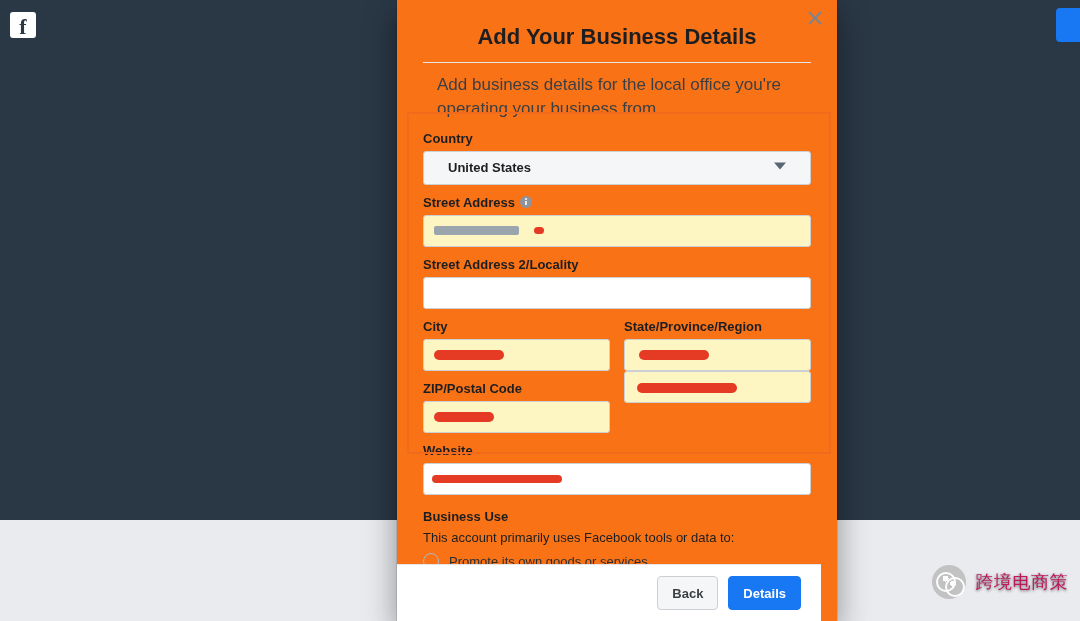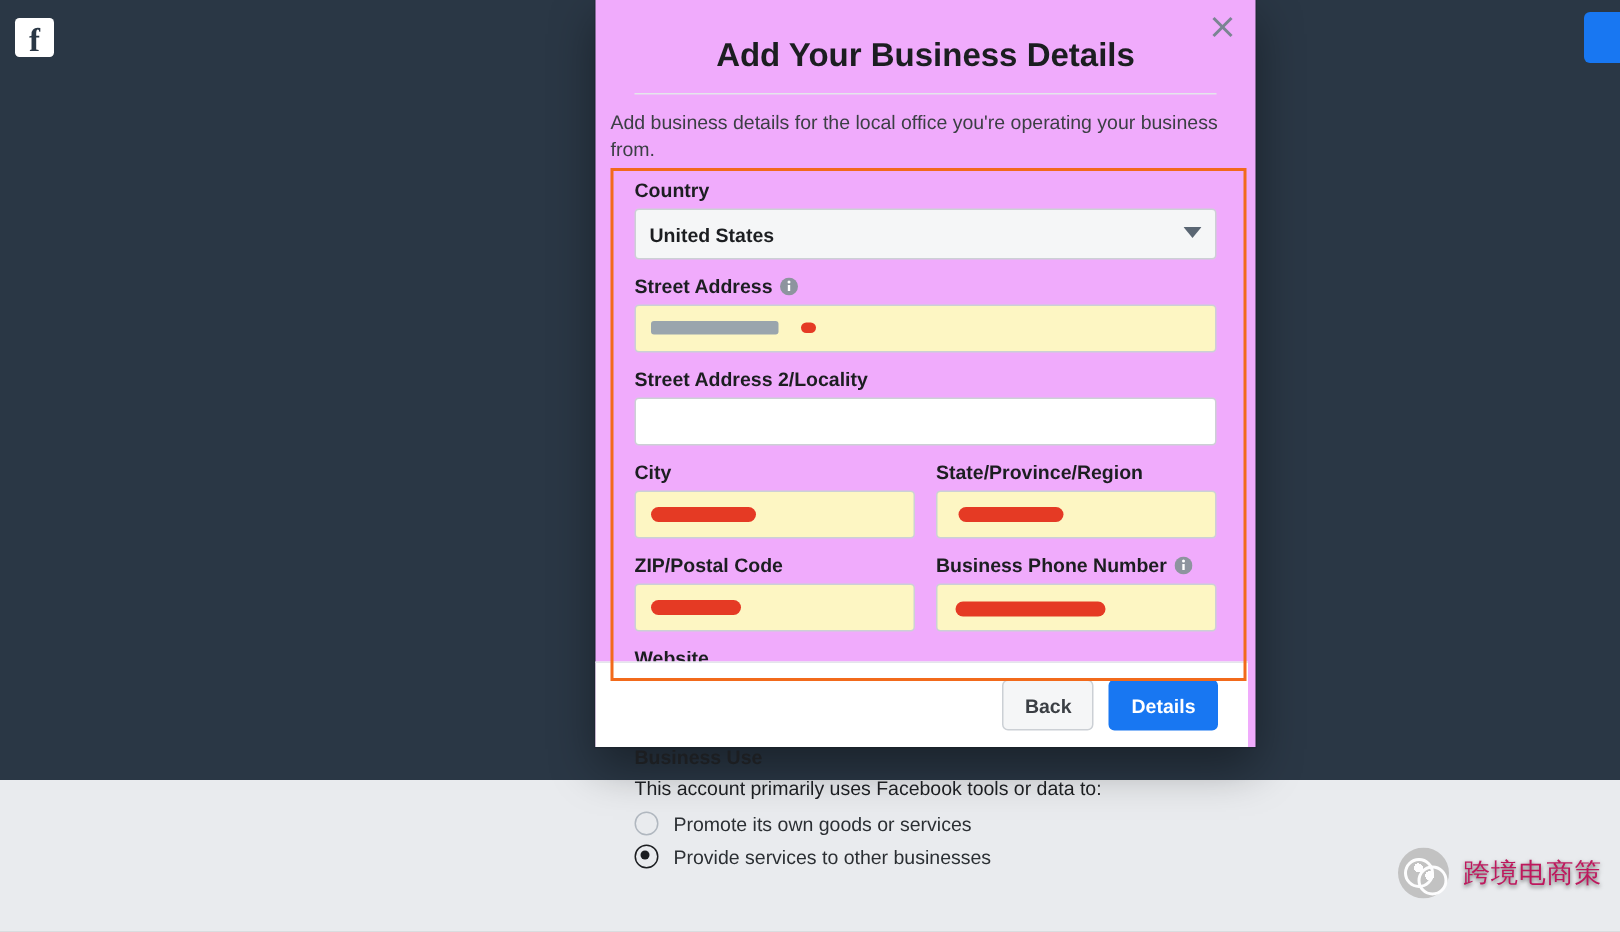--- a/index.html
+++ b/index.html
@@ -4,54 +4,54 @@
 <style>
   html,body{margin:0;padding:0;width:1080px;height:621px;font-family:Helvetica,Arial,sans-serif;overflow:hidden;background:#fff}
   .bg{position:absolute;inset:0}
   .bg-top{position:absolute;left:0;right:0;top:0;height:520px;background:#2a3745}
   .bg-bot{position:absolute;left:0;right:0;top:520px;height:101px;background:#e9ebee}
   .topbar{position:absolute;left:10px;top:12px;display:flex;align-items:center;gap:10px;color:#e8edf4}
   .fb-logo{width:26px;height:26px;background:#fff;color:#2a3745;border-radius:3px;display:flex;align-items:flex-end;justify-content:center;font-family:Georgia,serif;font-weight:bold;font-size:22px;line-height:22px}
   .bm{font-size:22px;font-weight:400;letter-spacing:.2px;color:#dfe6ee}
   .right-btn{position:absolute;right:0;top:8px;width:24px;height:34px;background:#1877f2;border-top-left-radius:4px;border-bottom-left-radius:4px}
 
-  .modal{position:absolute;left:397px;top:0;width:440px;height:498px;background:#f0abfc;box-shadow:0 0 0 1px rgba(0,0,0,.1),0 12px 30px rgba(0,0,0,.4)}
+  .modal{position:absolute;left:397px;top:0;width:440px;height:621px;background:#f97316;box-shadow:0 0 0 1px rgba(0,0,0,.1),0 12px 30px rgba(0,0,0,.4)}
   .close{position:absolute;right:10px;top:6px;width:24px;height:24px;color:#5a6673;cursor:pointer;display:flex;align-items:center;justify-content:center}
   .close svg{width:16px;height:16px;stroke:#7a8592;stroke-width:2}
   h1{margin:24px 0 8px;text-align:center;font-size:22px;font-weight:700;color:#1c1e21}
   .hr{height:1px;background:#e4e6eb;margin:12px 26px 10px}
-  .desc{font-size:13px;color:#3b3f44;line-height:1.4;margin:0 10px 4px}
+  .desc{font-size:17px;color:#3b3f44;line-height:1.4;margin:0 40px 4px}
   .orange-box{position:absolute;left:407px;top:112px;width:420px;height:338px;border:2px solid #f26a1b;pointer-events:none}
 
   .form{margin:6px 26px 0}
   .lbl{font-size:13px;font-weight:600;color:#1c1e21;margin:10px 0 5px;display:flex;align-items:center;gap:5px}
   .info{width:12px;height:12px;display:inline-block}
   .info svg{width:12px;height:12px;fill:#8d949e}
-  .select{height:32px;background:#f5f6f7;border:1px solid #ccd0d5;border-radius:3px;display:flex;align-items:center;padding:0 9px;justify-content:space-between;color:#1c1e21;font-weight:600;font-size:13px;cursor:pointer}
+  .select{height:32px;background:#f5f6f7;border:1px solid #ccd0d5;border-radius:3px;display:flex;align-items:center;padding:0 24px;justify-content:space-between;color:#1c1e21;font-weight:600;font-size:13px;cursor:pointer}
   .select svg{width:12px;height:12px;fill:#5a6673}
   .inp{height:30px;background:#fff;border:1px solid #ccd0d5;border-radius:3px;padding:0 8px;font-size:13px;display:flex;align-items:center;position:relative;overflow:hidden}
   .yellow{background:#fdf6c3}
   .row2{display:flex;gap:14px}
   .col{flex:1}
   .scribble{position:absolute;height:10px;border-radius:8px;background:#e53a24}
   .scribble.w1{width:70px;left:10px;top:10px}
   .scribble.w2{width:100px;left:12px;top:11px}
   .scribble.w3{width:60px;left:10px;top:10px}
   .gray-stripe{position:absolute;left:10px;top:10px;width:85px;height:9px;background:#9aa5ad;border-radius:2px}
   .dot{position:absolute;width:10px;height:7px;border-radius:5px;background:#e53a24;left:110px;top:11px}
 
   .buse{margin:0 26px}
   .buse .lbl{margin-top:14px}
   .bdesc{font-size:13px;color:#1c1e21;margin:6px 0 8px}
   .opt{display:flex;align-items:flex-end;gap:10px;font-size:13px;color:#2b2f33;margin:6px 0}
   .radio{width:14px;height:14px;border:1.5px solid #b0b7bf;border-radius:50%;flex-shrink:0;position:relative;cursor:pointer}
   .radio.sel{border-color:#1c1e21}
   .radio.sel::after{content:"";position:absolute;left:3px;top:3px;width:6px;height:6px;border-radius:50%;background:#1c1e21}
 
-  .footer{position:absolute;left:0;right:5px;bottom:0;height:56px;border-top:1px solid #e4e6eb;display:flex;align-items:center;justify-content:flex-end;gap:10px;padding:0 20px;background:#fff}
+  .footer{position:absolute;left:0;right:16px;bottom:0;height:56px;border-top:1px solid #e4e6eb;display:flex;align-items:center;justify-content:flex-end;gap:10px;padding:0 20px;background:#fff}
   .btn{height:32px;padding:0 14px;border-radius:4px;font-size:13px;font-weight:600;border:1px solid #ccd0d5;background:#f5f6f7;color:#3b3f44;cursor:pointer;display:flex;align-items:center}
   .btn.primary{background:#1877f2;border-color:#1877f2;color:#fff}
 
   .wm{position:absolute;right:12px;bottom:22px;display:flex;align-items:center;gap:10px;color:#be185d;text-shadow:0 1px 3px rgba(0,0,0,.6)}
   .wm-ico{width:34px;height:34px;border-radius:50%;background:radial-gradient(circle at 40% 40%,#fff 0 3px,transparent 3px) ,radial-gradient(circle at 62% 55%,#fff 0 3px,transparent 3px),#c0c0c0;opacity:.95;position:relative}
   .wm-ico::before,.wm-ico::after{content:"";position:absolute;border:2px solid #fff;border-radius:50%}
   .wm-ico::before{left:4px;top:7px;width:16px;height:16px}
   .wm-ico::after{left:13px;top:12px;width:16px;height:16px}
   .wm-txt{font-size:18px;letter-spacing:.5px}
 </style>
@@ -121,28 +121,20 @@
     </div>
 
     <div class="row2">
       <div class="col">
         <div class="lbl">ZIP/Postal Code</div>
         <div class="inp yellow">
             <span class="scribble w3"></span>
           </div>
       </div>
       <div class="col">
-        <div class="lbl">
-          <span>Business Phone Number</span>
-          <span class="info"><svg viewBox="0 0 12 12">
-                <circle cx="6" cy="6" r="6"></circle>
-                <rect x="5.2" y="5" width="1.6" height="4" fill="#fff"></rect>
-                <circle cx="6" cy="3" r="1" fill="#fff"></circle>
-              </svg></span>
-        </div>
         <div class="inp yellow">
             <span class="scribble w2"></span>
           </div>
       </div>
     </div>
 
     <div class="lbl">Website</div>
     <div class="inp">
         <span class="scribble" style="width:130px;left:8px;top:11px;height:8px"></span>
       </div>

